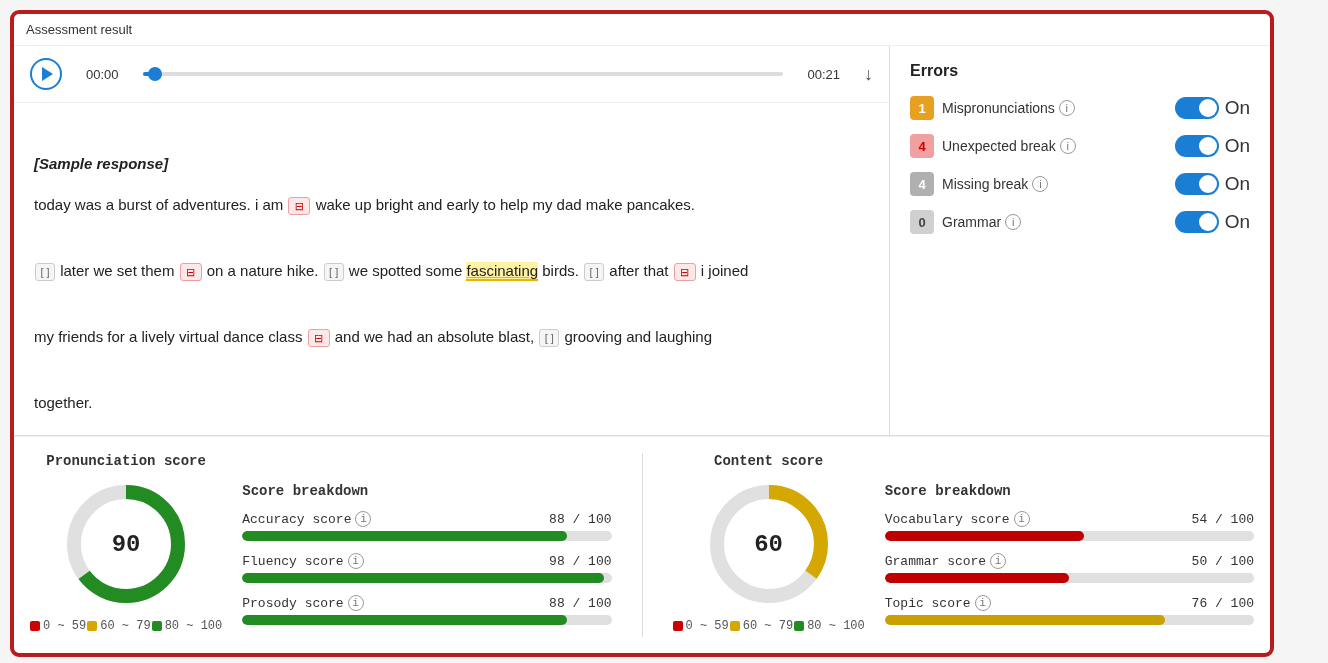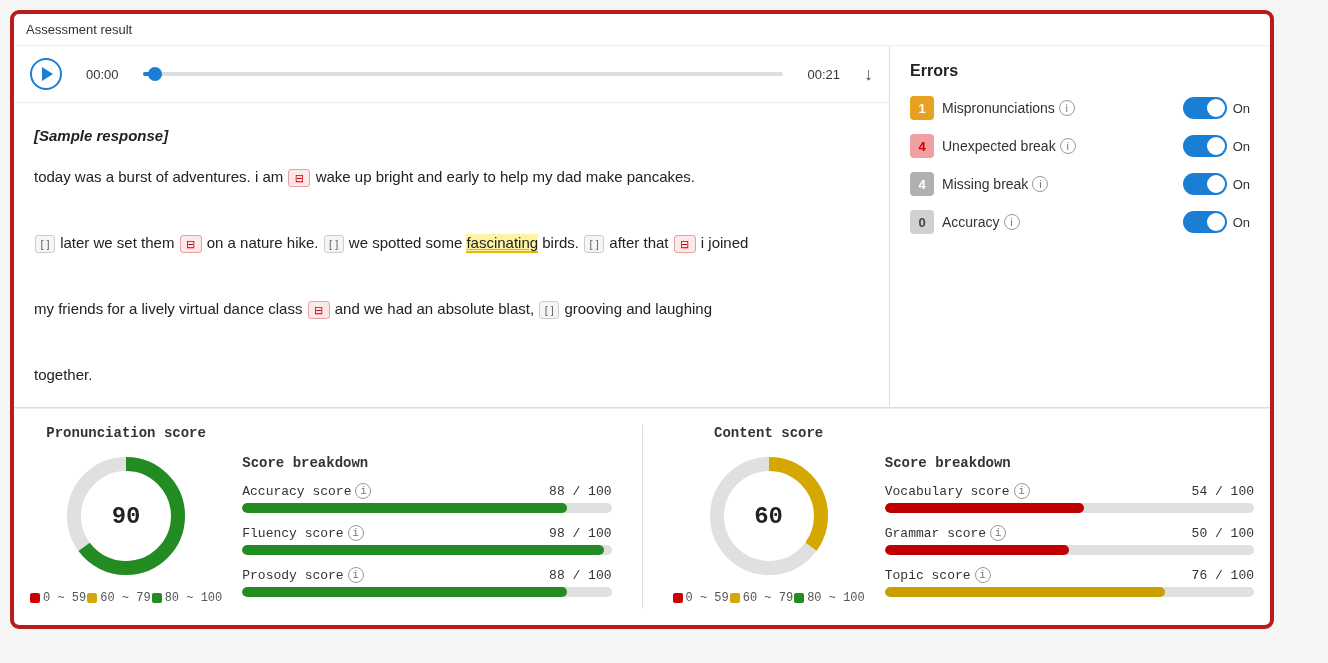--- a/index.html
+++ b/index.html
@@ -109,20 +109,21 @@
       font-size: 15px;
       color: #222;
     }
     
     .sample-label {
       font-weight: bold;
       font-style: italic;
       display: block;
       margin-bottom: 8px;
       font-size: 15px;
+      margin-top: 28px;
     }
     
     .word-highlight-yellow {
       background: #fff3a3;
       border-bottom: 2px solid #e6b800;
       text-decoration: underline;
       text-decoration-color: #e6b800;
     }
     
     .break-marker {
@@ -235,21 +236,21 @@
       position: absolute;
       width: 18px;
       height: 18px;
       background: white;
       border-radius: 50%;
       top: 2px;
       right: 2px;
     }
     
     .toggle-label {
-      font-size: 13px;
+      font-size: 19px;
       color: #333;
     }
     
     .bottom-section {
       display: flex;
       padding: 16px;
       border-top: 1px solid #eee;
       gap: 20px;
       font-family: Liberation Mono, monospace;
     }
@@ -455,21 +456,21 @@
         </div>
         <div class="toggle-group">
           <div class="toggle"></div>
           <span class="toggle-label">On</span>
         </div>
       </div>
 
       <div class="error-row">
         <div class="error-badge badge-light">0</div>
         <div class="error-label">
-          <span>Accuracy</span>
+          <span>Grammar</span>
           <span class="info-icon">i</span>
         </div>
         <div class="toggle-group">
           <div class="toggle"></div>
           <span class="toggle-label">On</span>
         </div>
       </div>
     </div>
   </div>
 

